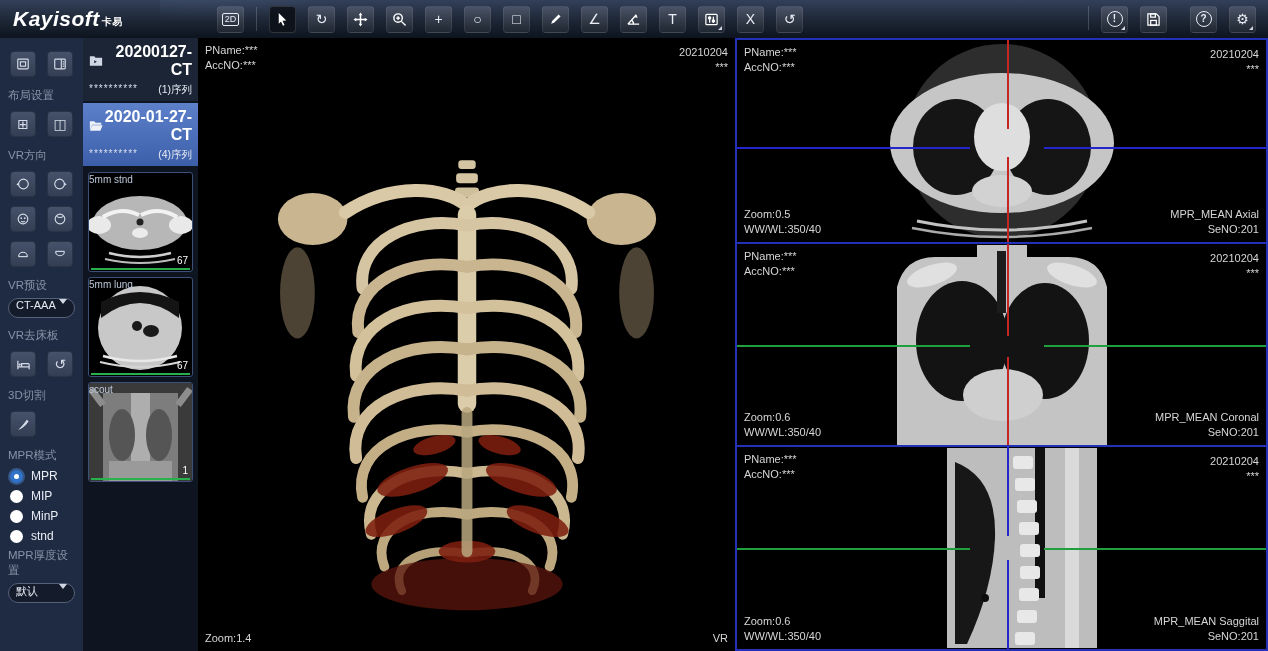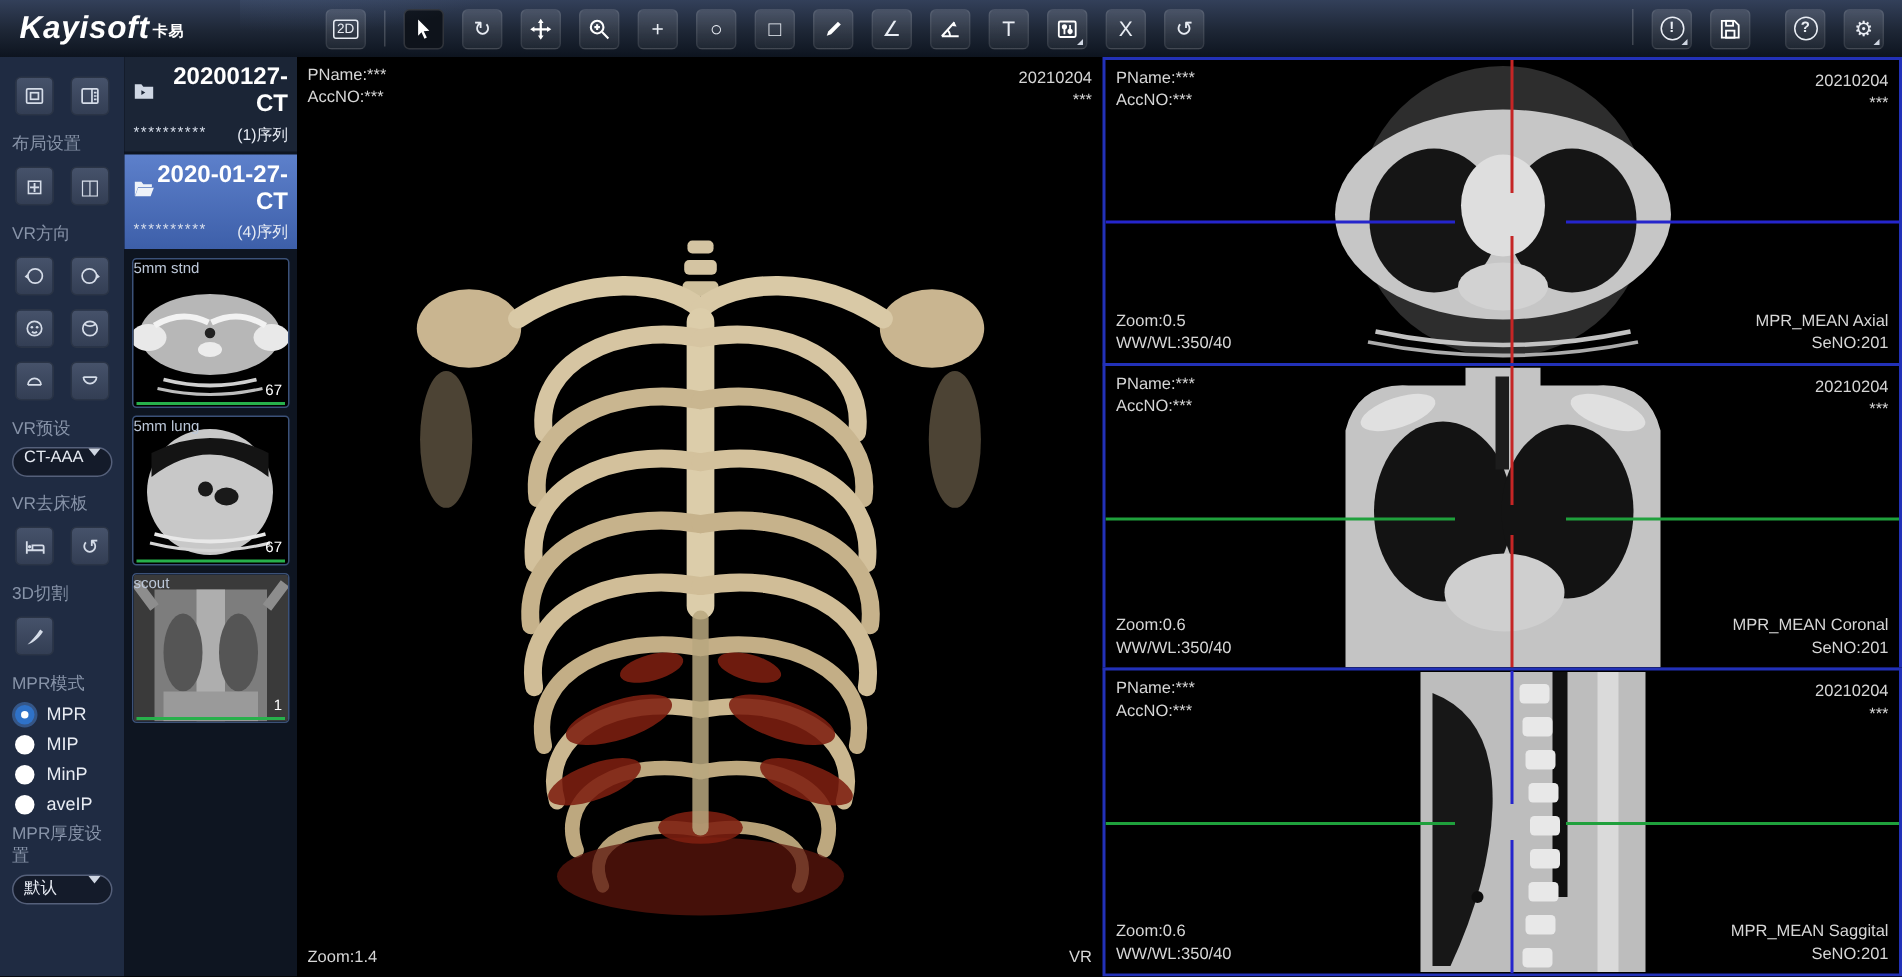--- a/index.html
+++ b/index.html
@@ -298,21 +298,21 @@
     <div class="radio-row">
       <span class="radio"></span>
       <span class="radio-label">MIP</span>
     </div>
     <div class="radio-row">
       <span class="radio"></span>
       <span class="radio-label">MinP</span>
     </div>
     <div class="radio-row">
       <span class="radio"></span>
-      <span class="radio-label">aveIP</span>
+      <span class="radio-label">stnd</span>
     </div>
     <div class="slabel">MPR厚度设置</div>
     <div class="dropdown">
       <span>默认</span>
       <span class="chev"></span>
     </div>
   </aside>
 
   <aside class="series">
     <div class="study">

